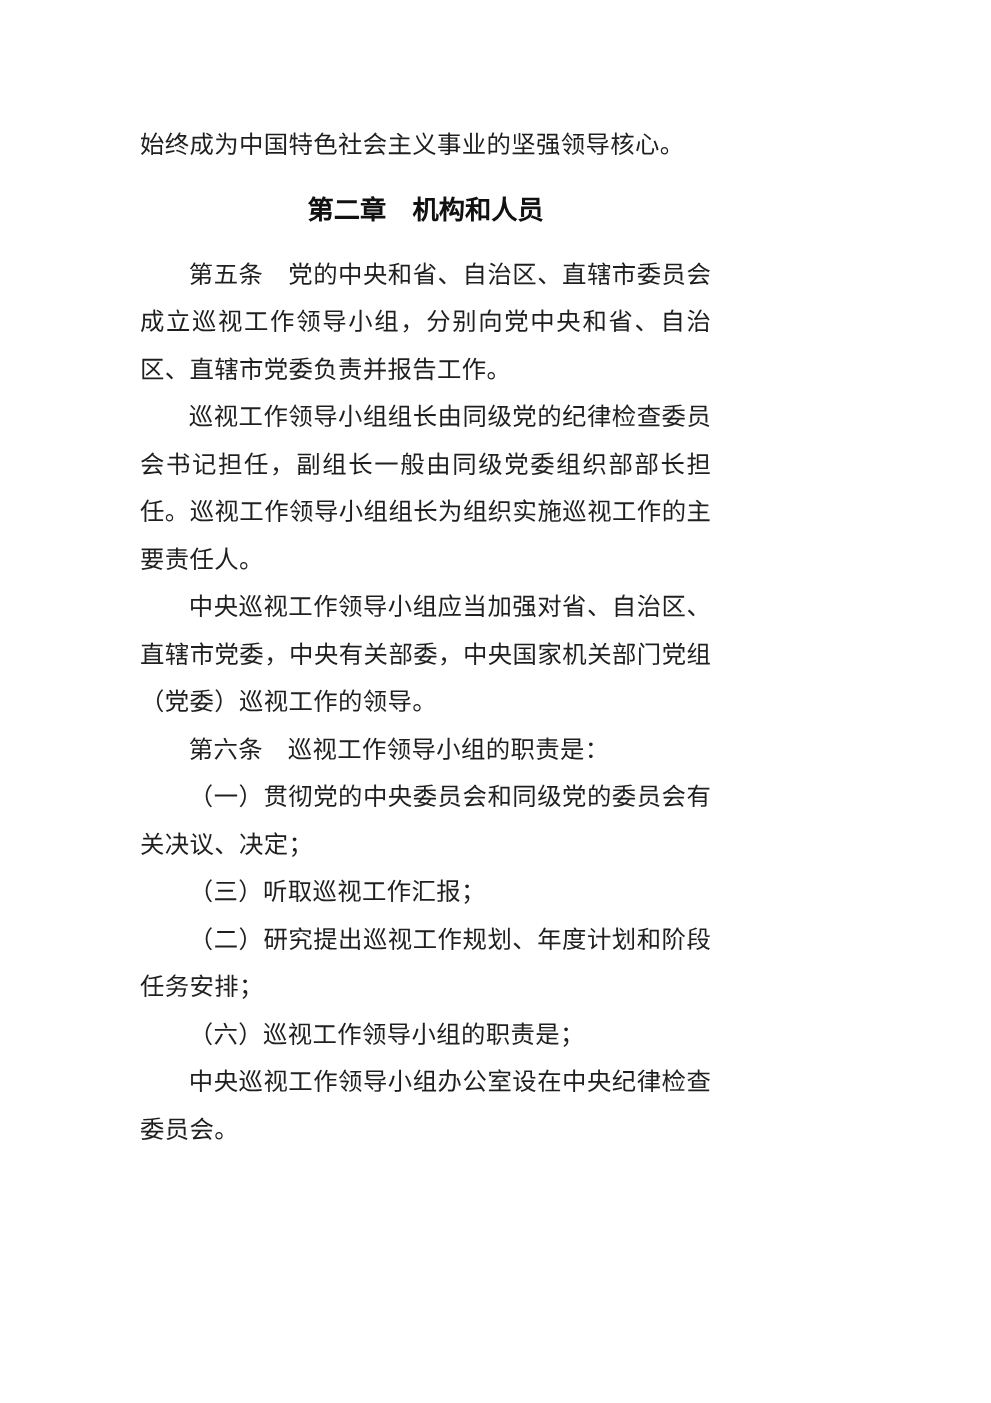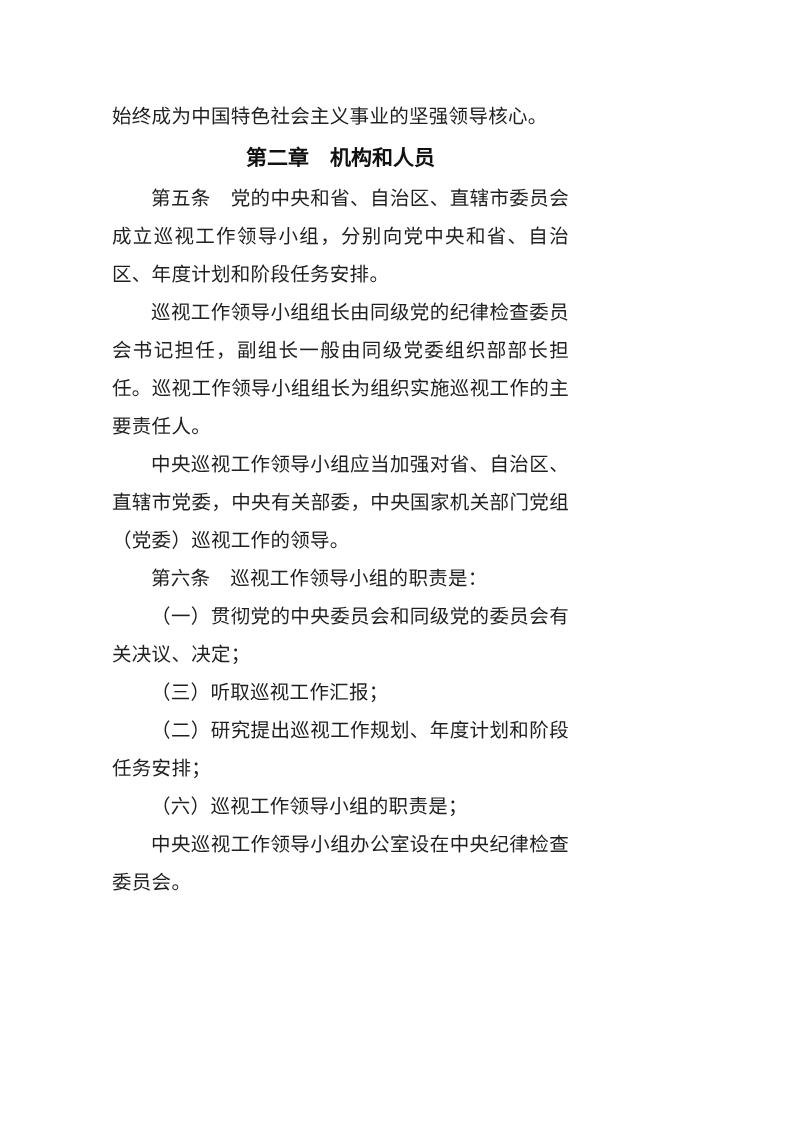--- a/index.html
+++ b/index.html
@@ -26,38 +26,38 @@
     line-height: 38px;
     color: #1f1f1f;
     text-align: justify;
     text-indent: 2em;
     letter-spacing: 0.3px;
   }
   .para.continuation {
     text-indent: 0;
   }
   .heading {
-    margin: 3px;
+    margin: 14px;
     font-family: "Liberation Sans", sans-serif;
     font-weight: bold;
     font-size: 21px;
     line-height: 38px;
     color: #111111;
     text-align: center;
     text-indent: 0;
   }
 </style>
 </head>
 <body>
 
 <div class="page">
   <div id="doc-column">
       <p class="para continuation">始终成为中国特色社会主义事业的坚强领导核心。</p>
       <p class="heading">第二章　机构和人员</p>
-      <p class="para">第五条　党的中央和省、自治区、直辖市委员会成立巡视工作领导小组，分别向党中央和省、自治区、年度计划和阶段任务安排。</p>
+      <p class="para">第五条　党的中央和省、自治区、直辖市委员会成立巡视工作领导小组，分别向党中央和省、自治区、直辖市党委负责并报告工作。</p>
       <p class="para">巡视工作领导小组组长由同级党的纪律检查委员会书记担任，副组长一般由同级党委组织部部长担任。巡视工作领导小组组长为组织实施巡视工作的主要责任人。</p>
       <p class="para">中央巡视工作领导小组应当加强对省、自治区、直辖市党委，中央有关部委，中央国家机关部门党组（党委）巡视工作的领导。</p>
       <p class="para">第六条　巡视工作领导小组的职责是：</p>
       <p class="para">（一）贯彻党的中央委员会和同级党的委员会有关决议、决定；</p>
       <p class="para">（三）听取巡视工作汇报；</p>
       <p class="para">（二）研究提出巡视工作规划、年度计划和阶段任务安排；</p>
       <p class="para">（六）巡视工作领导小组的职责是；</p>
       <p class="para">中央巡视工作领导小组办公室设在中央纪律检查委员会。</p>
     </div>
 </div>

